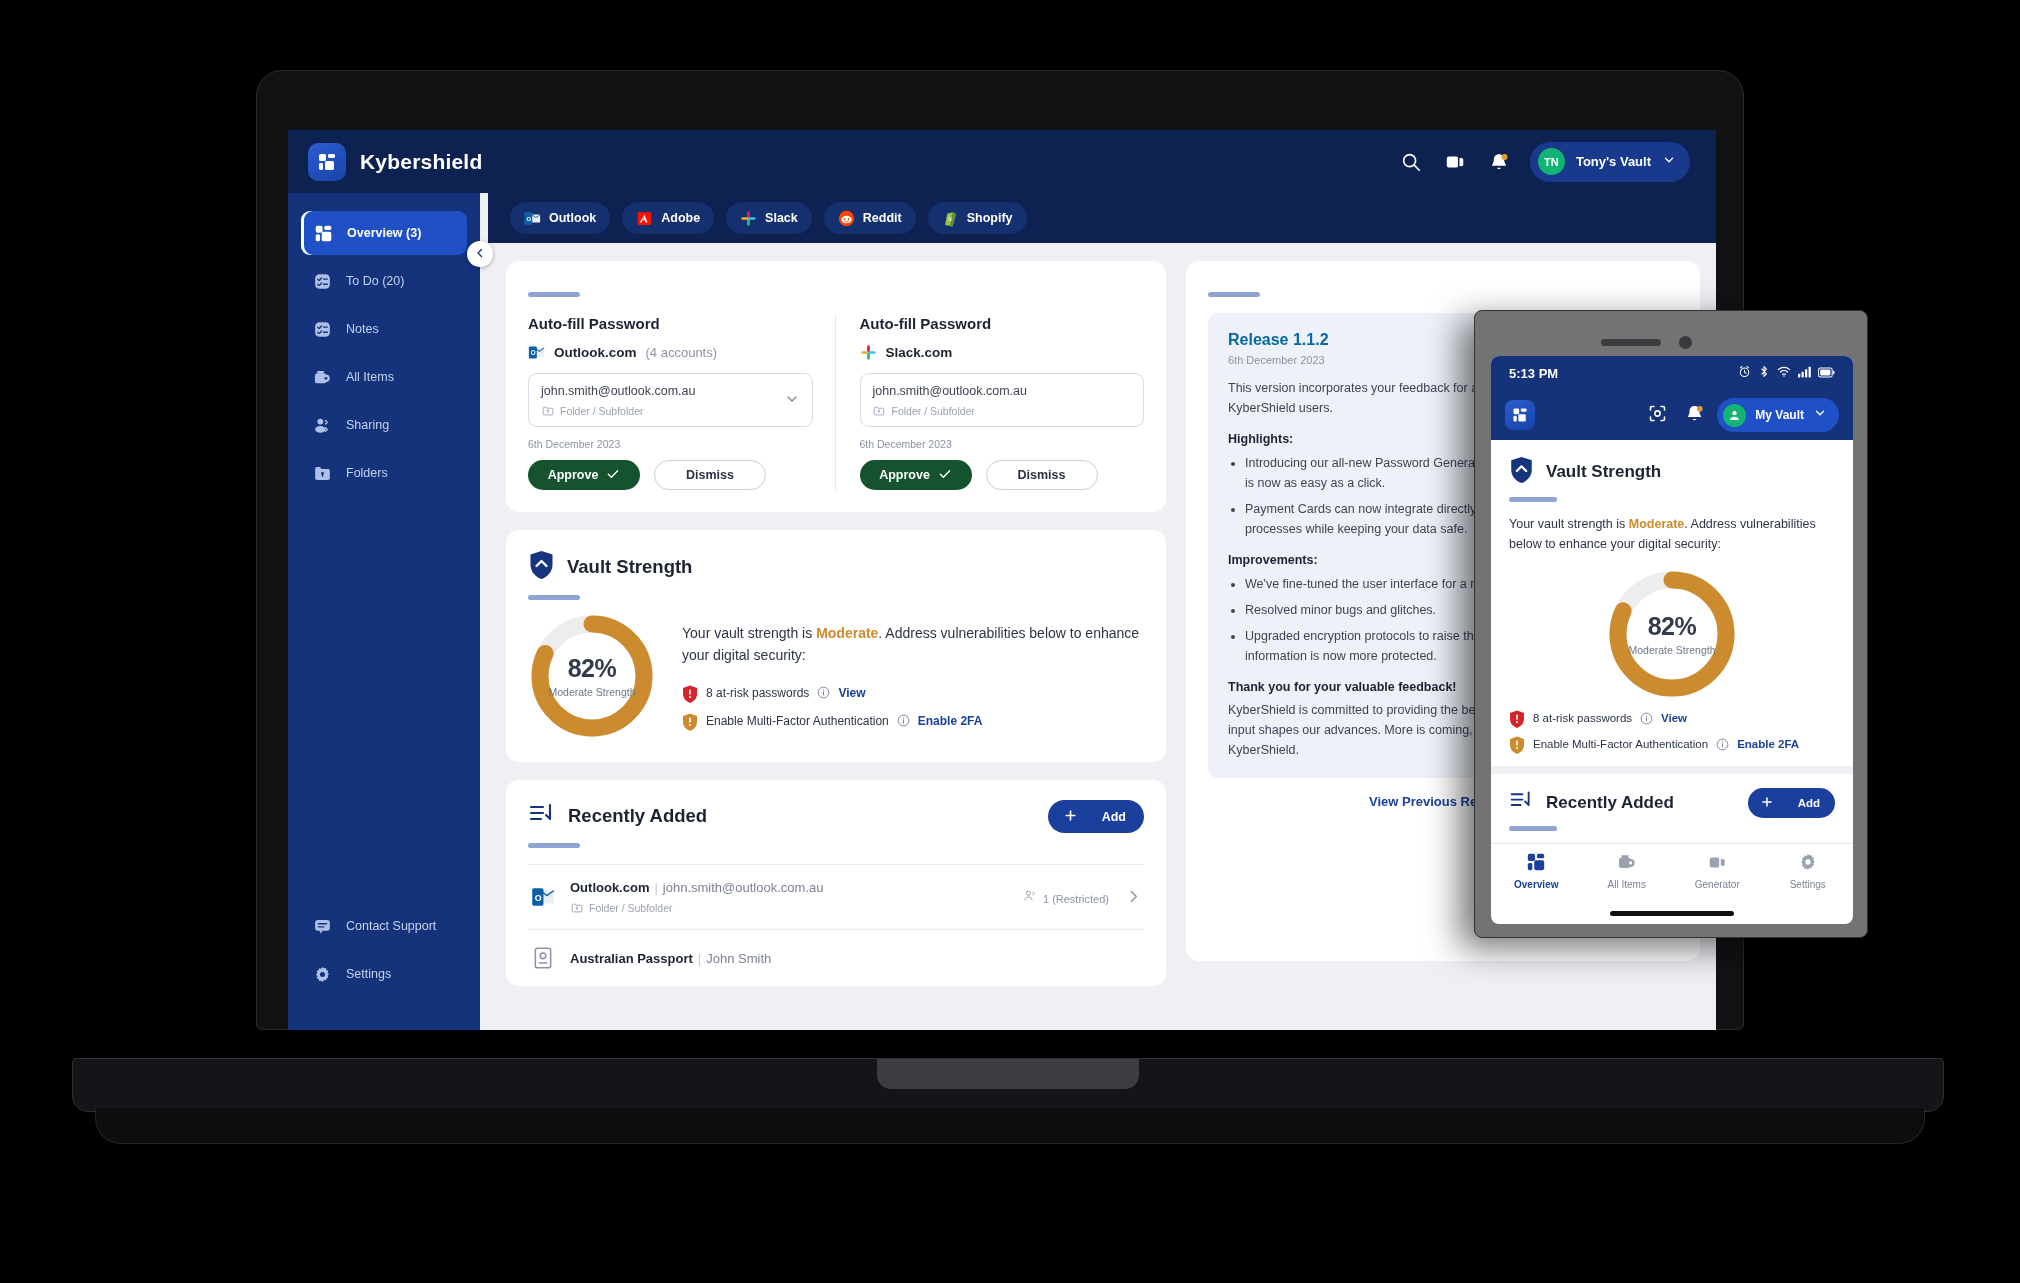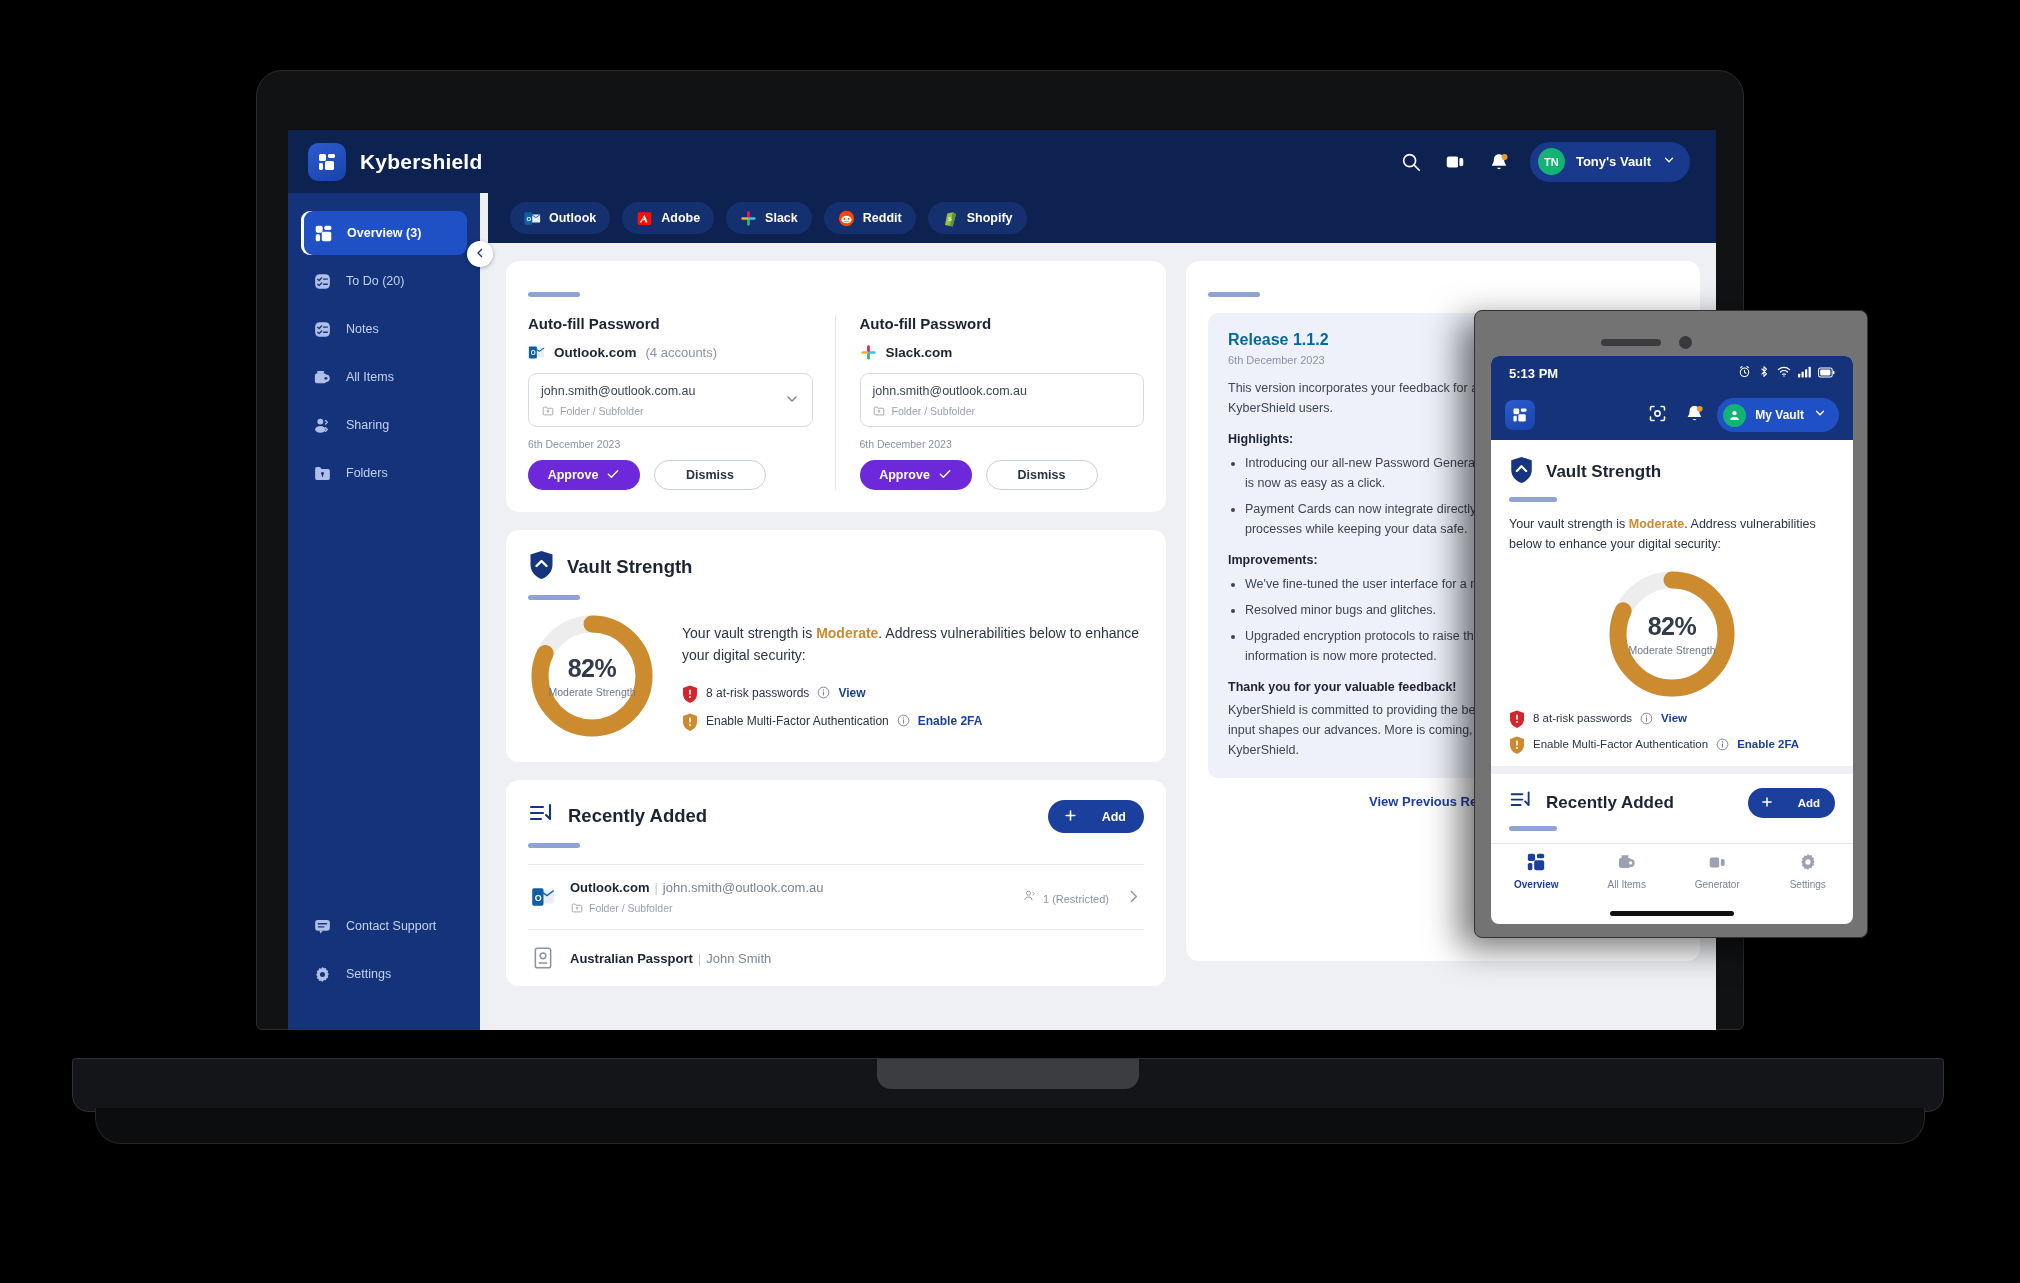--- a/index.html
+++ b/index.html
@@ -144,21 +144,21 @@
   }
   .field-main { font-size: 12.5px; color: #3d4553; }
   .field-sub { display: flex; align-items: center; gap: 6px; margin-top: 6px; font-size: 10.5px; color: #9aa1b0; }
   .folder-ico { width: 13px; height: 13px; display:flex; align-items:center; justify-content:center;}
   .imp-date { font-size: 10.5px; color: #8b93a3; margin-top: 11px; }
   .btn-row { display: flex; gap: 14px; margin-top: 10px; }
   .btn {
     height: 30px; border-radius: 16px; font-size: 12.5px; font-weight: 600;
     display: flex; align-items: center; justify-content: center; gap: 8px; cursor: pointer;
   }
-  .btn-primary { background: #6d28d9; color: #fff; width: 112px; }
+  .btn-primary { background: #14532d; color: #fff; width: 112px; }
   .btn-outline { background: #fff; color: #2b3445; border: 1px solid #c9cfd9; width: 112px; }
 
   
   .vs-body { display: flex; align-items: center; gap: 26px; margin-top: 12px; }
   .donut-wrap { position: relative; width: 128px; height: 128px; flex-shrink: 0; }
   .donut-label { position: absolute; inset: 0; display: flex; flex-direction: column; align-items: center; justify-content: center; }
   .donut-pct { font-size: 25px; font-weight: 700; color: #333b4a; letter-spacing: -.5px; }
   .donut-cap { font-size: 10.5px; color: #6e7789; margin-top: 3px; }
   .vs-text { font-size: 14px; line-height: 1.55; color: #2b3445; }
   .vs-text .moderate { color: #cc8b2e; font-weight: 600; }

